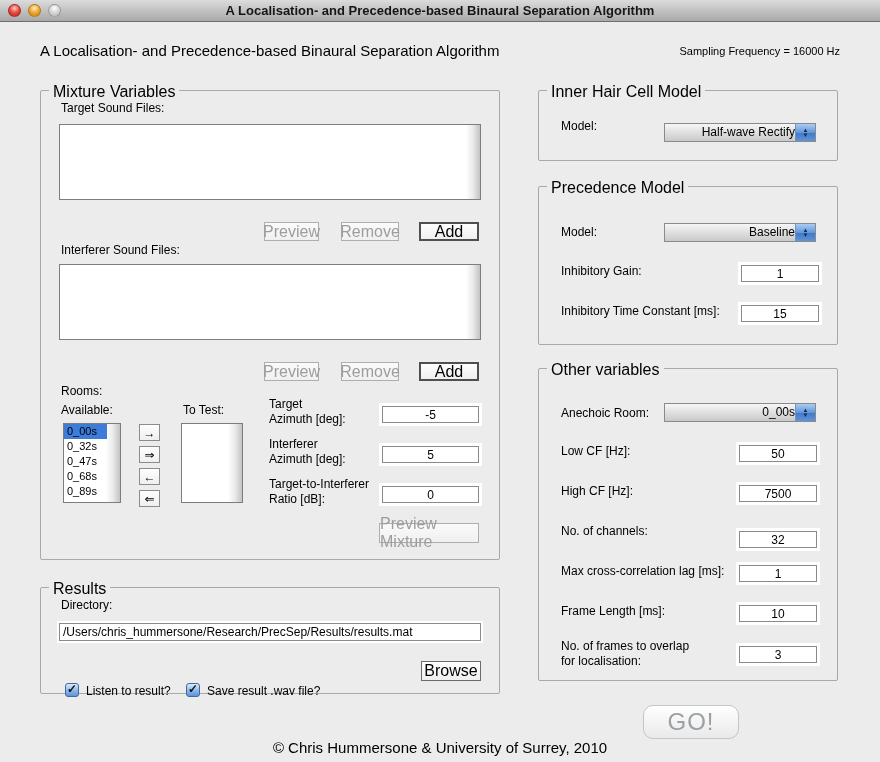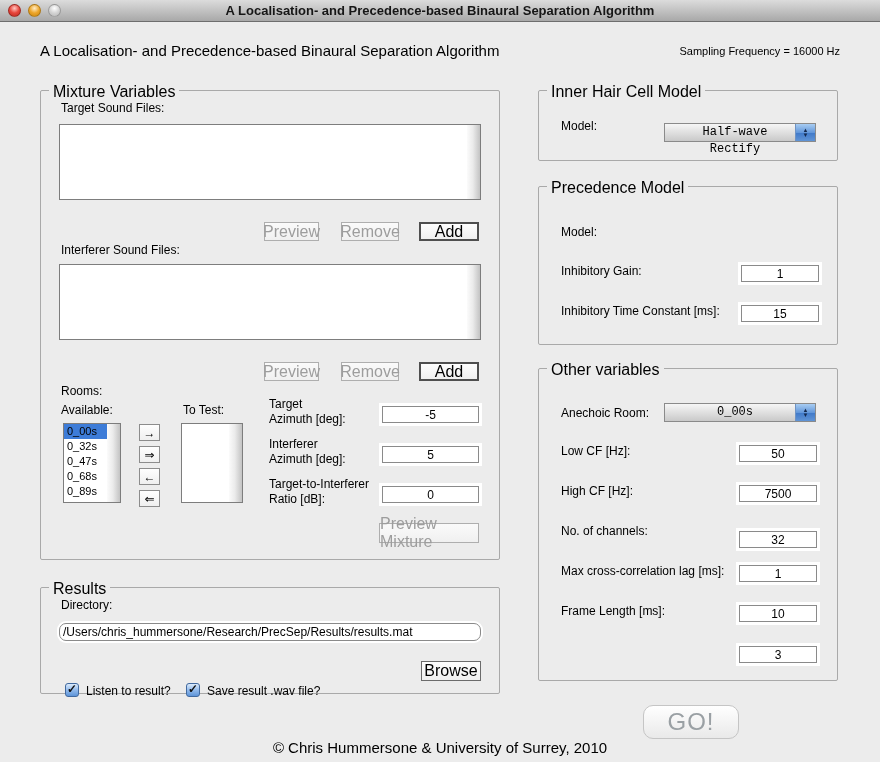--- a/index.html
+++ b/index.html
@@ -53,28 +53,28 @@
   .btn.enabled1 { border:1px solid #6c6c6c; }
   .btn.disabled { border:1px solid #aeaeae; color:#9d9d9d; background:linear-gradient(#fafafa,#f0f0f0); }
   .arrow-btn { font-size:12px; line-height:12px; }
 
   
   .field {
     position:absolute; height:17px; background:#fff; border:1px solid #8a8a8a;
     box-shadow:0 0 0 3px #ffffff; font-size:12px; text-align:center;
     font-family:inherit; color:#000; outline:none;
   }
-  .field.leftal { text-align:left; padding-left:3px; box-shadow:0 0 0 2px #ffffff;border-radius:7px; }
+  .field.leftal { text-align:left; padding-left:3px; box-shadow:0 0 0 2px #ffffff; }
 
   
   .dropdown {
     position:absolute; height:19px; display:flex;
     background:linear-gradient(#f6f6f6,#c9c9c9); border:1px solid #8a8a8a;
   }
-  .dd-text { flex:1; font-size:12px; line-height:17px; text-align:center; padding-left:10px;font-family:Liberation Mono, monospace; }
+  .dd-text { flex:1; font-size:12px; line-height:17px; text-align:right; padding-left:10px; }
   .dd-arrows {
     width:20px; display:flex; flex-direction:column; align-items:center; justify-content:center;
     background:linear-gradient(180deg,#a9cdf2 0%,#6397da 50%,#3f78c8 51%,#6094d6 100%);
     border-left:1px solid #6e93c4; color:#14294e; font-size:6px; line-height:5px;
   }
 
   
   .cb {
     position:absolute; width:14px; height:14px; border-radius:3px;
     border:1px solid #41699f;
@@ -194,20 +194,27 @@
       <span class="dd-arrows">
           <span>▲</span>
           <span>▼</span>
         </span>
     </div>
   </div>
 
   <div class="group" style="left:538px;top:186px;width:300px;height:159px">
     <span class="legend">Precedence Model</span>
     <div class="lbl" style="left:22px;top:38px">Model:</div>
+    <div class="dropdown" style="left:125px;top:36px;width:152px">
+      <span class="dd-text">Baseline</span>
+      <span class="dd-arrows">
+          <span>▲</span>
+          <span>▼</span>
+        </span>
+    </div>
     <div class="lbl" style="left:22px;top:77px">Inhibitory Gain:</div>
     <input class="field" style="left: 202px; top: 78px; width: 78px;" value="1">
     <div class="lbl" style="left:22px;top:117px">Inhibitory Time Constant [ms]:</div>
     <input class="field" style="left: 202px; top: 118px; width: 78px;" value="15">
   </div>
 
   <div class="group" style="left:538px;top:368px;width:300px;height:313px">
     <span class="legend">Other variables</span>
 
     <div class="lbl" style="left:22px;top:37px">Anechoic Room:</div>
@@ -227,19 +234,21 @@
 
     <div class="lbl" style="left:22px;top:155px">No. of channels:</div>
     <input class="field" style="left: 200px; top: 156px; width: 78px; margin-top: 6px;" value="32">
 
     <div class="lbl" style="left:22px;top:195px">Max cross-correlation lag [ms]:</div>
     <input class="field" style="left: 200px; top: 196px; width: 78px;" value="1">
 
     <div class="lbl" style="left:22px;top:235px">Frame Length [ms]:</div>
     <input class="field" style="left: 200px; top: 236px; width: 78px;" value="10">
 
+    <div class="lbl" style="left:22px;top:270px">No. of frames to overlap
+for localisation:</div>
     <input class="field" style="left: 200px; top: 277px; width: 78px;" value="3">
   </div>
 
   <div class="go-btn">GO!</div>
 
   <div class="footer">© Chris Hummersone &amp; University of Surrey, 2010</div>
 </div>
 
 </body></html>

